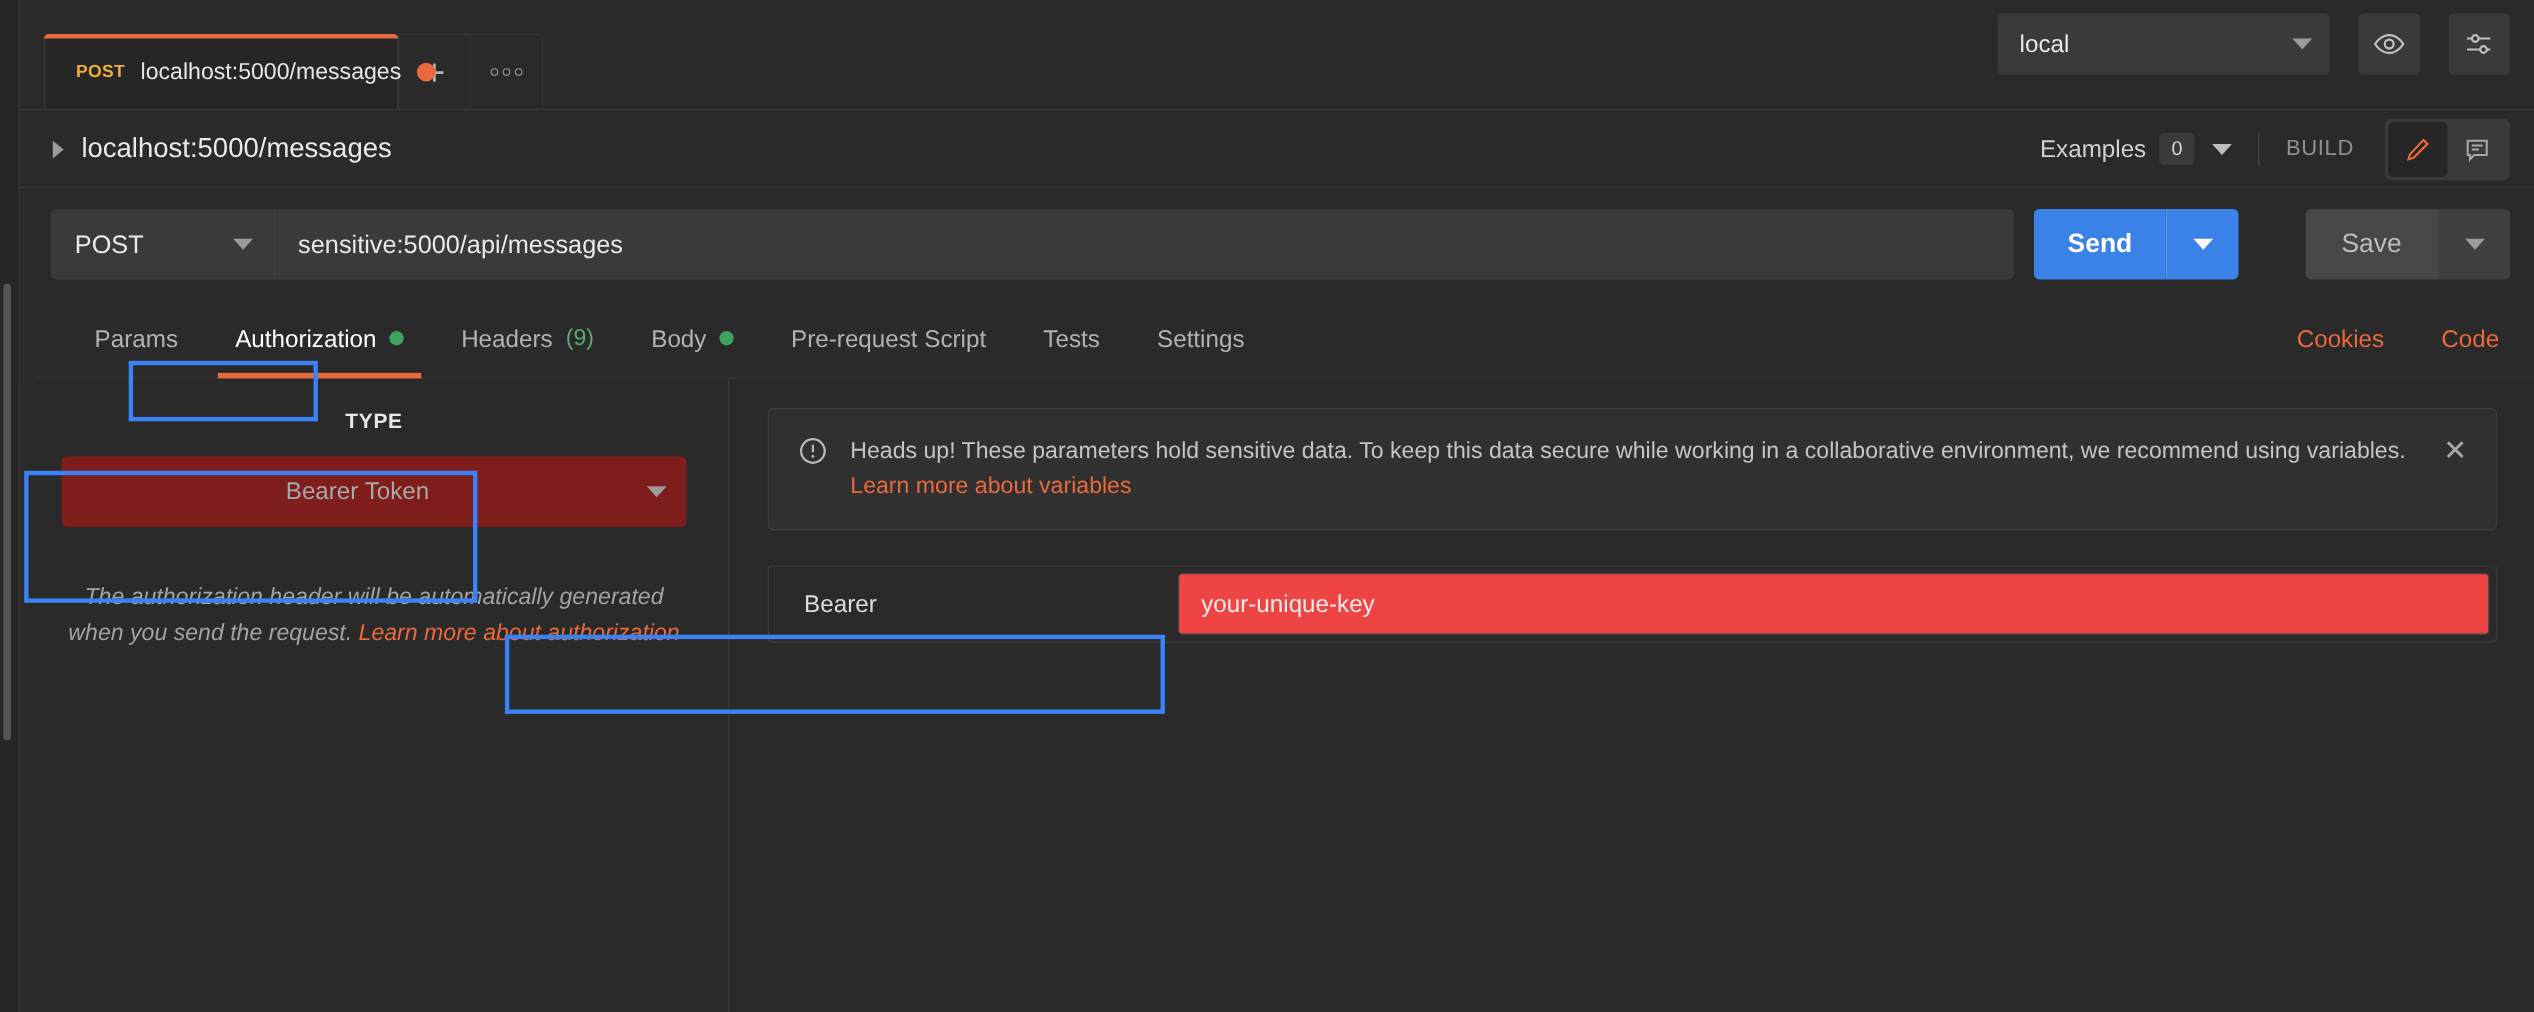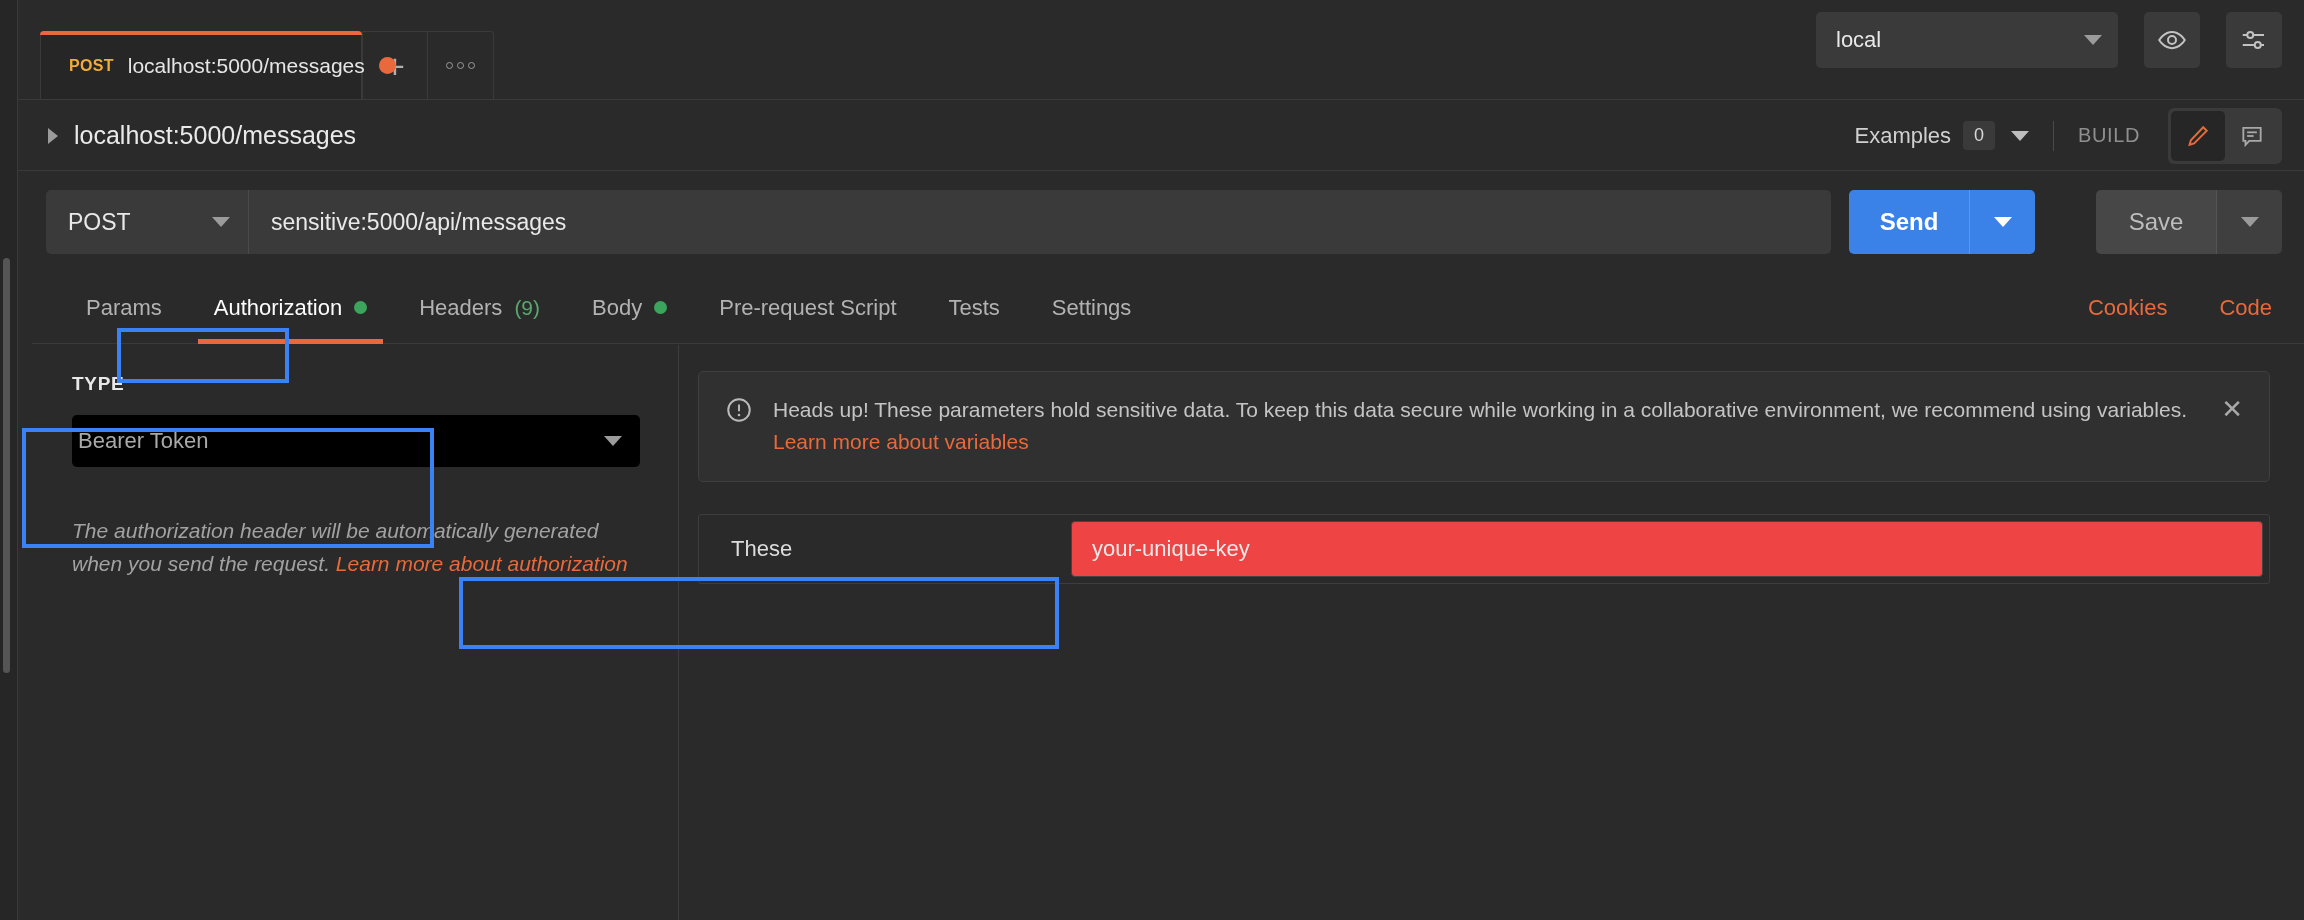--- a/index.html
+++ b/index.html
@@ -161,26 +161,26 @@
     height: 5px; background: #e8693b;
   }
   .rtab .gdot { width: 13px; height: 13px; border-radius: 50%; background: #3ba55d; display: inline-block; }
   .rtab .cnt { color: #5aa86f; font-size: 21px; }
   .reqtabs-right { margin-left: auto; display: flex; gap: 52px; padding-right: 10px; }
   .link-orange { color: #e8693b; font-size: 22px; }
 
   
   .body-area { position: absolute; left: 18px; top: 345px; right: 0; bottom: 0; background: #2a2a2a; }
   .left-pane {
-    position: absolute; left: 16px; top: 0; width: 645px; bottom: 0;
-    border-right: 1px solid #3d3d3d; padding: 28px 38px 0 38px;
+    position: absolute; left: 0; top: 0; width: 645px; bottom: 0;
+    border-right: 1px solid #3d3d3d; padding: 28px 38px 0 38px; text-align: center;
   }
   .type-label { color: #e8e8e8; font-size: 19px; font-weight: 700; letter-spacing: .7px; }
   .type-select {
-    margin-top: 20px; width: 100%; height: 52px; background: #000000;
+    margin-top: 20px; width: 100%; height: 64px; background: #7f1d1d;
     border-radius: 5px; display: flex; align-items: center; padding: 0 18px 0 6px;
   }
   .type-value { color: #a8a8a8; font-size: 22px; flex: 1; }
   .help-text {
     margin-top: 48px; color: #a2a2a2; font-size: 21px; line-height: 1.55; font-style: italic;
   }
   .help-text a { color: #e8693b; text-decoration: none; }
 
   .right-pane { position: absolute; left: 646px; top: 0; right: 0; bottom: 0; padding: 26px 34px 12px 34px; }
 
@@ -359,21 +359,21 @@
             <circle cx="12" cy="16.3" r="1.1" fill="#b9b9b9" stroke="none"></circle>
           </svg>
         </span>
         <div class="banner-text">
           <span>Heads up! These parameters hold sensitive data. To keep this data secure while working in a collaborative environment, we recommend using variables. </span><a href="#">Learn more about variables</a>
         </div>
         <span class="banner-close">✕</span>
       </div>
 
       <div class="kv-row">
-        <div class="kv-key">These</div>
+        <div class="kv-key">Bearer</div>
         <div class="kv-val">your-unique-key</div>
       </div>
     </div>
 
   </div>
 
   <div class="hl" id="hl-auth-tab"></div>
   <div class="hl" id="hl-type"></div>
   <div class="hl" id="hl-token"></div>
 

